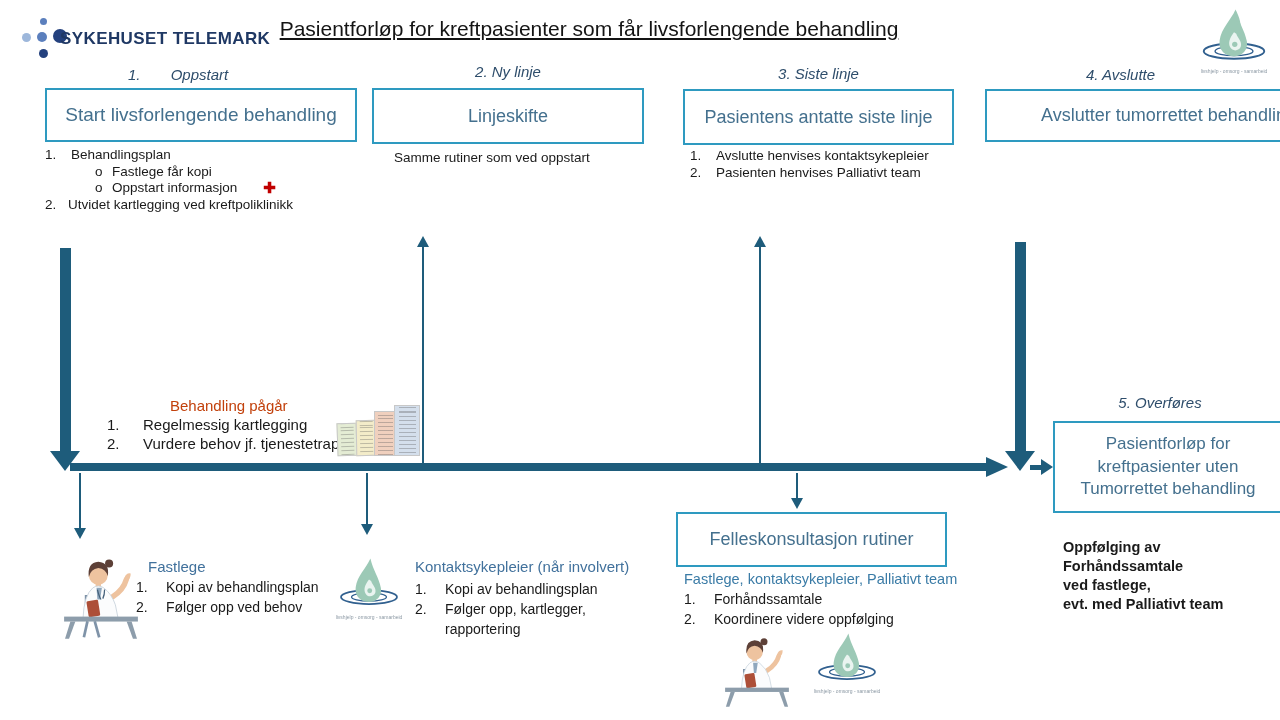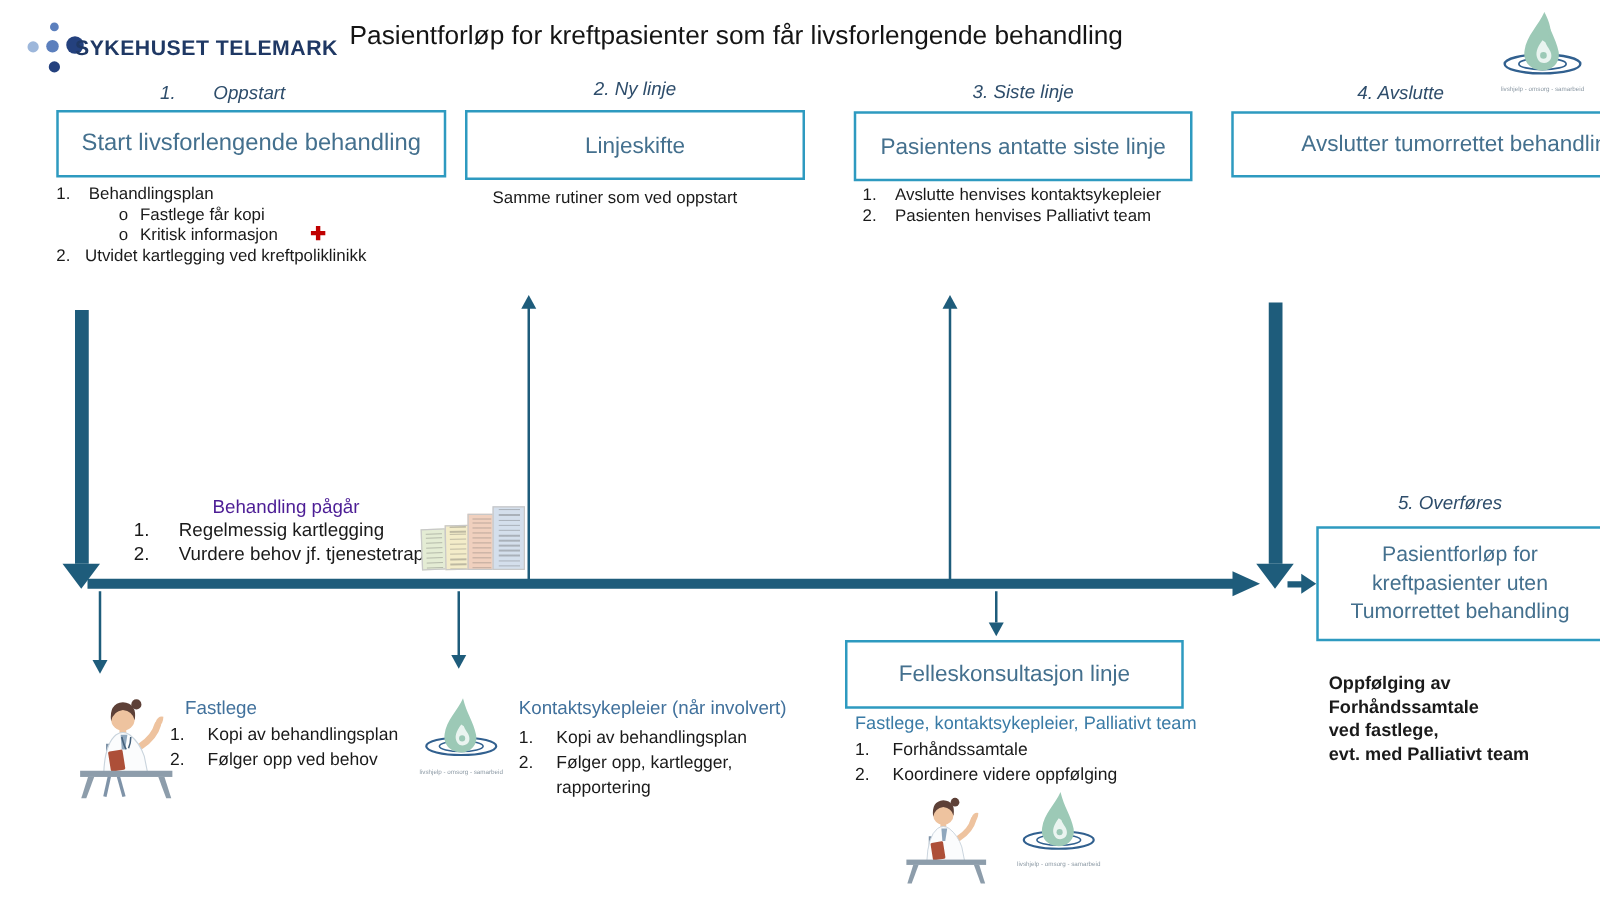--- a/index.html
+++ b/index.html
@@ -41,21 +41,21 @@
 
   <div class="abs" style="left:20px;top:16px;width:50px;height:46px;">
     <span class="dot" style="left:20px;top:2px;width:7px;height:7px;background:#5b7fbd;"></span>
     <span class="dot" style="left:2px;top:17px;width:9px;height:9px;background:#9db7db;"></span>
     <span class="dot" style="left:17px;top:16px;width:10px;height:10px;background:#5b7fbd;"></span>
     <span class="dot" style="left:33px;top:13px;width:14px;height:14px;background:#24417e;"></span>
     <span class="dot" style="left:19px;top:33px;width:9px;height:9px;background:#24417e;"></span>
   </div>
   <div class="abs" style="left:60px;top:29px;font-size:17px;font-weight:bold;letter-spacing:0.4px;color:#1f3864;white-space:nowrap;">SYKEHUSET TELEMARK</div>
 
-  <div class="abs" style="left:255px;top:17px;width:668px;text-align:center;font-size:21px;font-weight:500;color:#141414;">Pasientforløp for kreftpasienter som får livsforlengende behandling</div>
+  <div class="abs" style="left:255px;top:17px;width:668px;text-align:center;font-size:21px;font-weight:500;color:#141414;text-decoration:underline;">Pasientforløp for kreftpasienter som får livsforlengende behandling</div>
 
   <div class="abs" style="left:1196px;top:8px;width:76px;height:64px;">
     <svg width="76" height="56" viewBox="0 0 100 74">
       <ellipse cx="50" cy="57" rx="40" ry="10" fill="none" stroke="#31608f" stroke-width="2.5"></ellipse>
       <ellipse cx="50" cy="57" rx="25" ry="6" fill="none" stroke="#31608f" stroke-width="1.8"></ellipse>
       <path d="M52 2 C46 16 33 27 31 43 C29 56 39 64 50 64 C61 64 69 55 67 44 C64 29 56 19 52 2 Z" fill="#9cc9b6"></path>
       <path d="M52 2 C58 14 60 22 58 30 C56 24 52 16 52 2 Z" fill="#9cc9b6"></path>
       <path d="M50 32 C44 40 42 46 45 52 C48 58 57 57 59 51 C61 44 55 40 53 34 Z" fill="#eaf4f0"></path>
       <circle cx="51" cy="48" r="3.5" fill="#9cc9b6"></circle>
     </svg>
@@ -100,21 +100,21 @@
     <div class="row">
       <span class="mk">1.</span>
       <span>Behandlingsplan</span>
     </div>
     <div class="row sub">
       <span class="mk">o</span>
       <span>Fastlege får kopi</span>
     </div>
     <div class="row sub">
       <span class="mk">o</span>
-      <span>Kritisk informasjon</span>
+      <span>Oppstart informasjon</span>
       <span class="cross">✚</span>
     </div>
     <div class="row">
       <span class="mk" style="flex-basis:23px;">2.</span>
       <span>Utvidet kartlegging ved kreftpoliklinikk</span>
     </div>
   </div>
 
   <div class="abs" style="left:381px;top:150px;font-size:13.5px;margin-left:13px;">Samme rutiner som ved oppstart</div>
 
@@ -149,21 +149,21 @@
 
   <div class="bar" style="left:366px;top:473px;width:2px;height:51px;"></div>
   <div class="tri" style="left:361px;top:524px;border-left:6px solid transparent;border-right:6px solid transparent;border-top:11px solid #1e5c7b;"></div>
 
   <div class="bar" style="left:796px;top:473px;width:2px;height:25px;"></div>
   <div class="tri" style="left:791px;top:498px;border-left:6px solid transparent;border-right:6px solid transparent;border-top:11px solid #1e5c7b;"></div>
 
   <div class="bar" style="left:1030px;top:465px;width:13px;height:5px;"></div>
   <div class="tri" style="left:1041px;top:459px;border-top:8px solid transparent;border-bottom:8px solid transparent;border-left:12px solid #1e5c7b;"></div>
 
-  <div class="abs" style="left:170px;top:397px;font-size:15px;color:#4c1d95;white-space:nowrap;">Behandling pågår</div>
+  <div class="abs" style="left:170px;top:397px;font-size:15px;color:#c2410c;white-space:nowrap;">Behandling pågår</div>
   <div class="biglist" style="left:105px;top:415px;width:240px;">
     <div class="row">
       <span class="mk">1.</span>
       <span style="white-space:nowrap;">Regelmessig kartlegging</span>
     </div>
     <div class="row">
       <span class="mk">2.</span>
       <span style="white-space:nowrap;">Vurdere behov jf. tjenestetrapp</span>
     </div>
   </div>
@@ -232,21 +232,21 @@
       <span class="mk">1.</span>
       <span>Kopi av behandlingsplan</span>
     </div>
     <div class="row">
       <span class="mk">2.</span>
       <span style="width:150px;">Følger opp, kartlegger, rapportering</span>
     </div>
   </div>
 
   <div class="pbox" style="left:676px;top:512px;width:267px;height:51px;font-size:18px;">
-    <span>Felleskonsultasjon linje</span>
+    <span>Felleskonsultasjon rutiner</span>
   </div>
   <div class="abs" style="left:684px;top:571px;font-size:14.5px;color:#3a7ba6;white-space:nowrap;">Fastlege, kontaktsykepleier, Palliativt team</div>
   <div class="rolelist" style="left:684px;top:590px;width:260px;line-height:19.5px;">
     <div class="row">
       <span class="mk">1.</span>
       <span>Forhåndssamtale</span>
     </div>
     <div class="row">
       <span class="mk">2.</span>
       <span>Koordinere videre oppfølging</span>

